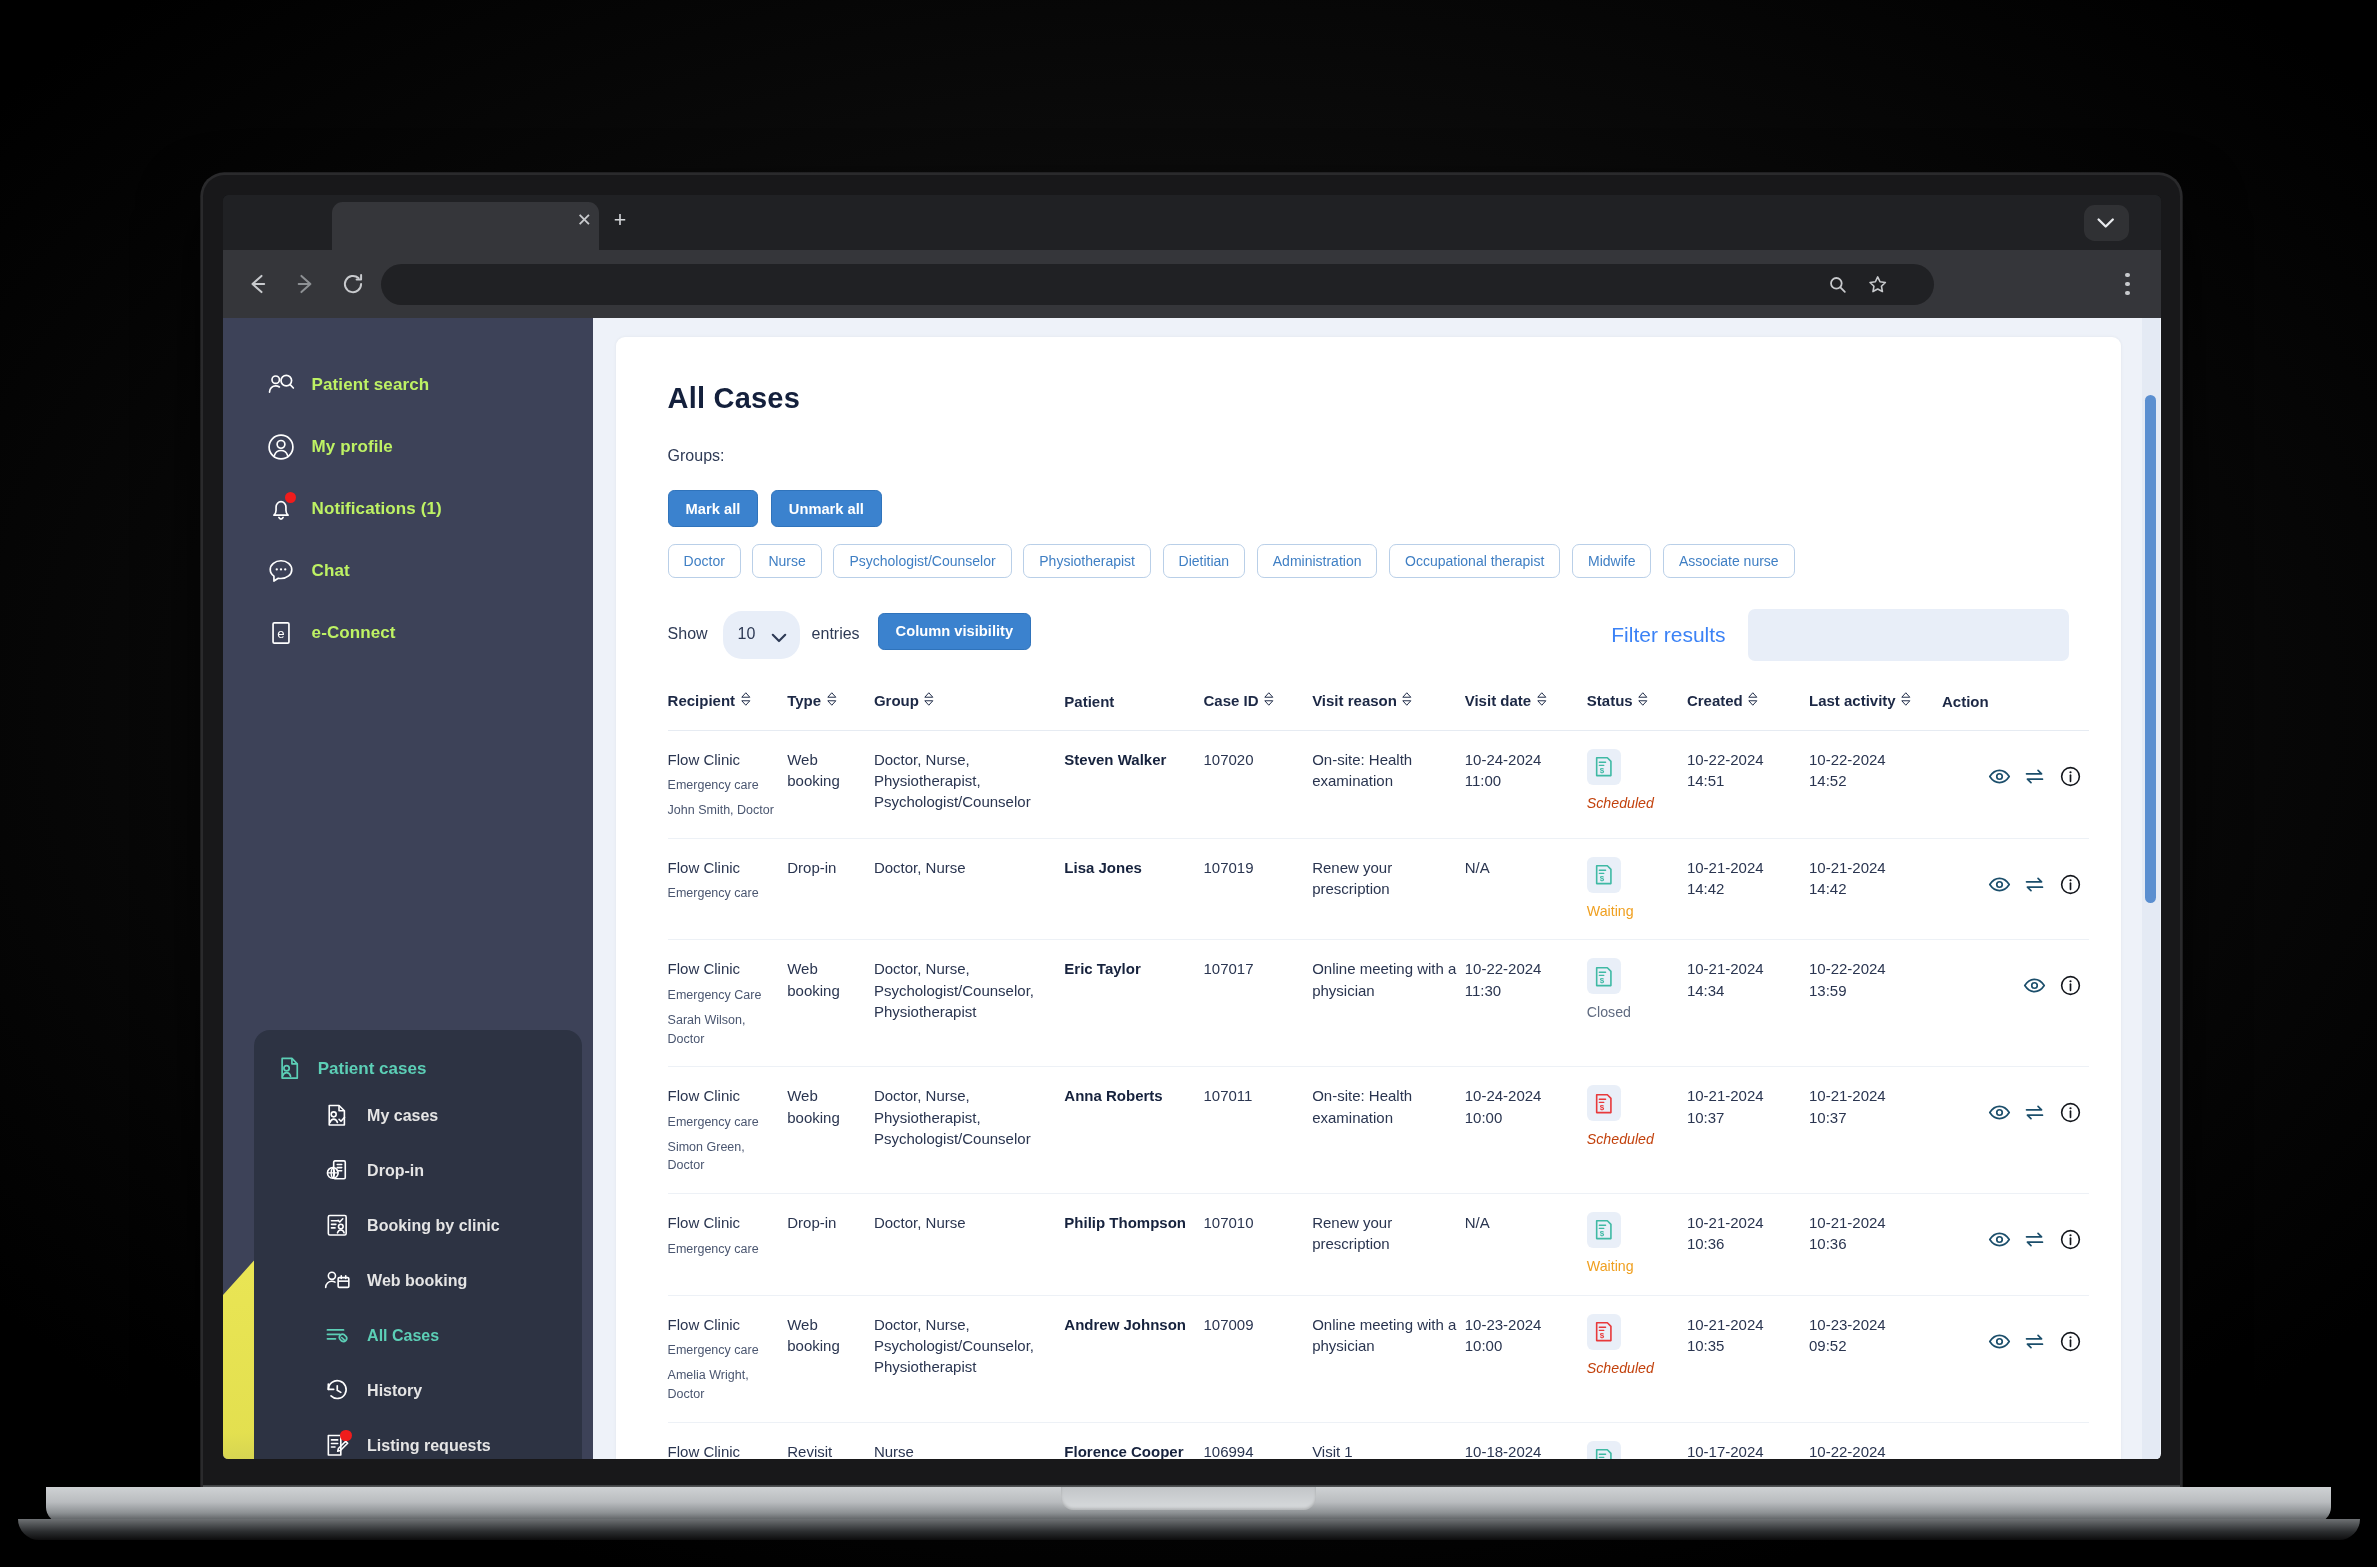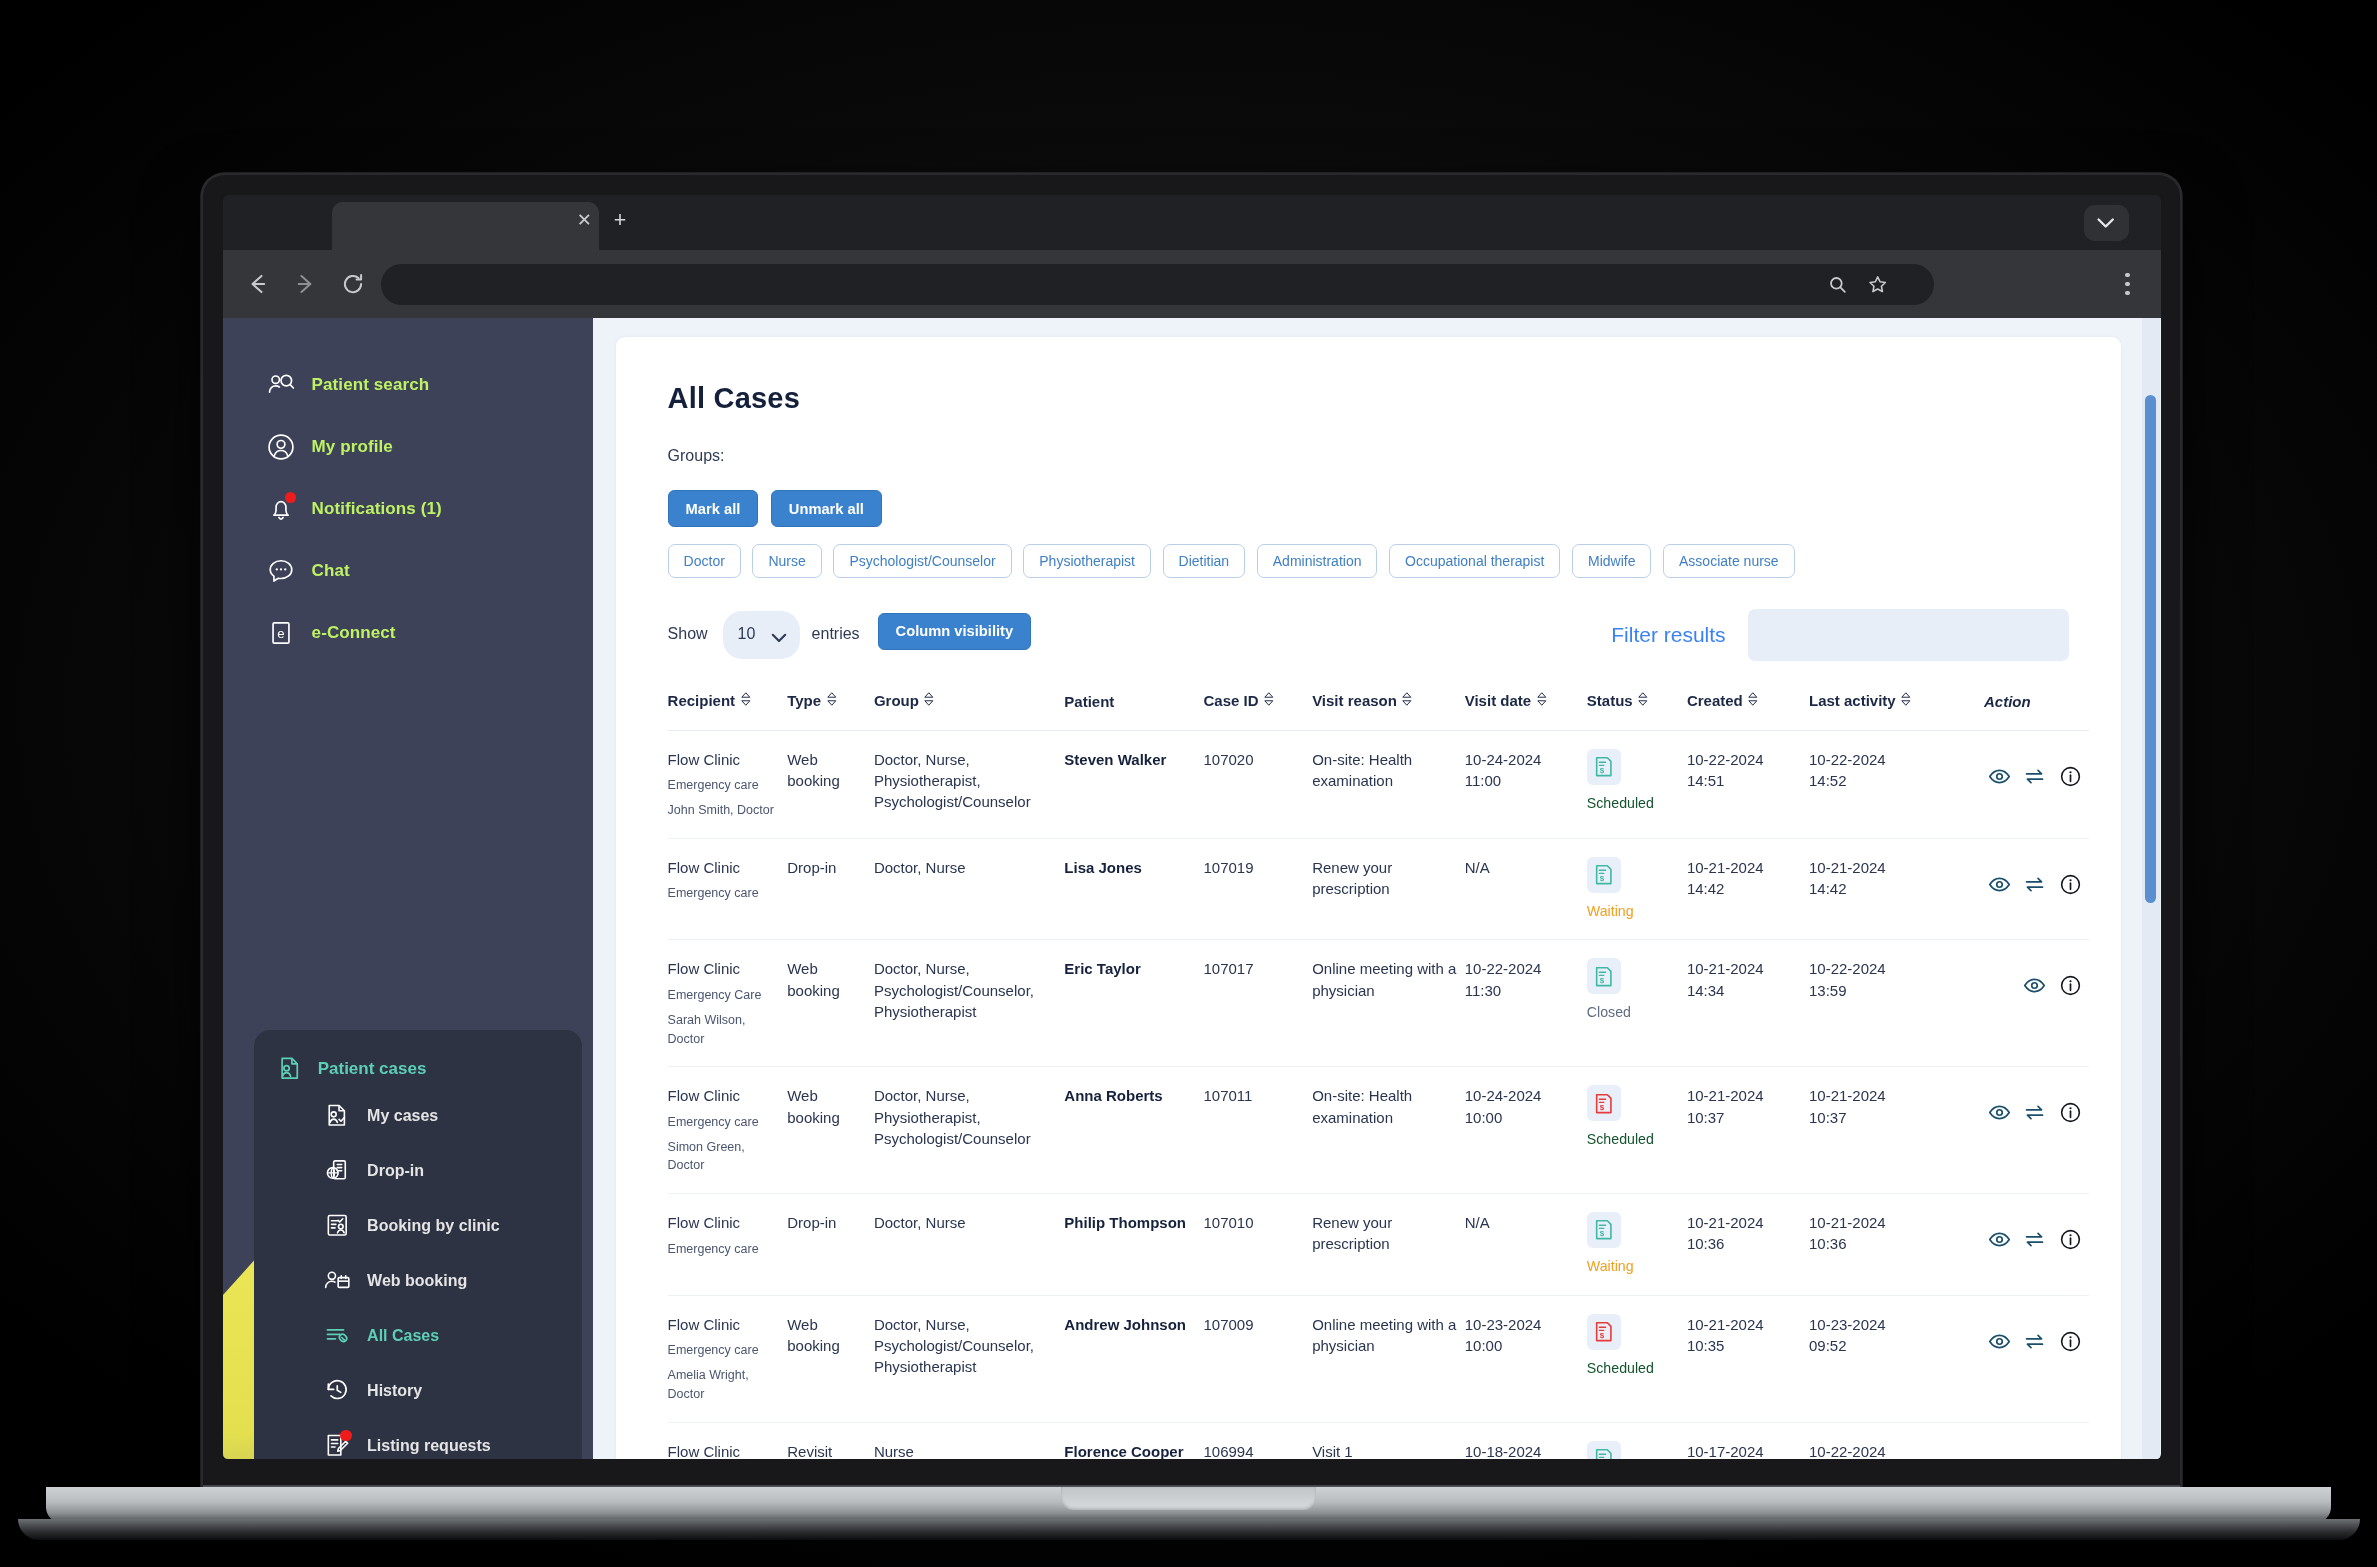--- a/index.html
+++ b/index.html
@@ -214,39 +214,39 @@
   }
   tbody tr:first-child td { border-top: 0.9px solid #e6ebf2; }
   .cell-sub { display:block; font-size: 12.5px; color:#4a5670; margin-top: 6.2px; line-height:1.5; }
   .patient-name { font-weight: 700; color:#16223d; }
   .status-cell { text-align:left; }
   .status-icon {
     width: 34px; height: 36px; border-radius: 6.2px; background:#e9eff8;
     display:flex; align-items:center; justify-content:center; margin-bottom: 7.1px;
   }
   .status-text { font-size: 14.2px; font-weight: 400; }
-  .st-scheduled { color:#14532d; }
+  .st-scheduled { color:#c2410c;font-style:italic; }
   .st-waiting { color:#f0a020; }
   .st-closed { color:#606b80; }
   .actions { display:flex; align-items:center; gap: 12.5px; padding-top: 16px; }
   .act { cursor:pointer; width: 23px; height:23px; display:block; }
 
   
   .c-recipient { width: 98px; }
   .c-type      { width: 71px; }
   .c-group     { width: 156px; }
   .c-patient   { width: 114px; }
   .c-caseid    { width: 89px; }
   .c-reason    { width: 125px; }
   .c-visitdate { width: 100px; }
   .c-status    { width: 82px; }
   .c-created   { width: 100px; }
   .c-activity  { width: 109px; }
   .c-action    { width: 120px; }
-  th.c-action, td.c-action { text-align: center; font-style: italic; }
+  th.c-action, td.c-action { text-align: left; }
   th.c-action { padding-right: 16px; }
 
   
   #page-scroll-track {
     position:absolute; right: 0; top: 0; width: 18px; height: 1142px; background:#e4eaf4;
   }
   #page-scroll-thumb {
     position:absolute; right: 3.6px; top: 77px; width: 10.7px; height: 508px;
     background:#5b8fd0; border-radius: 7.1px; cursor:pointer;
   }

